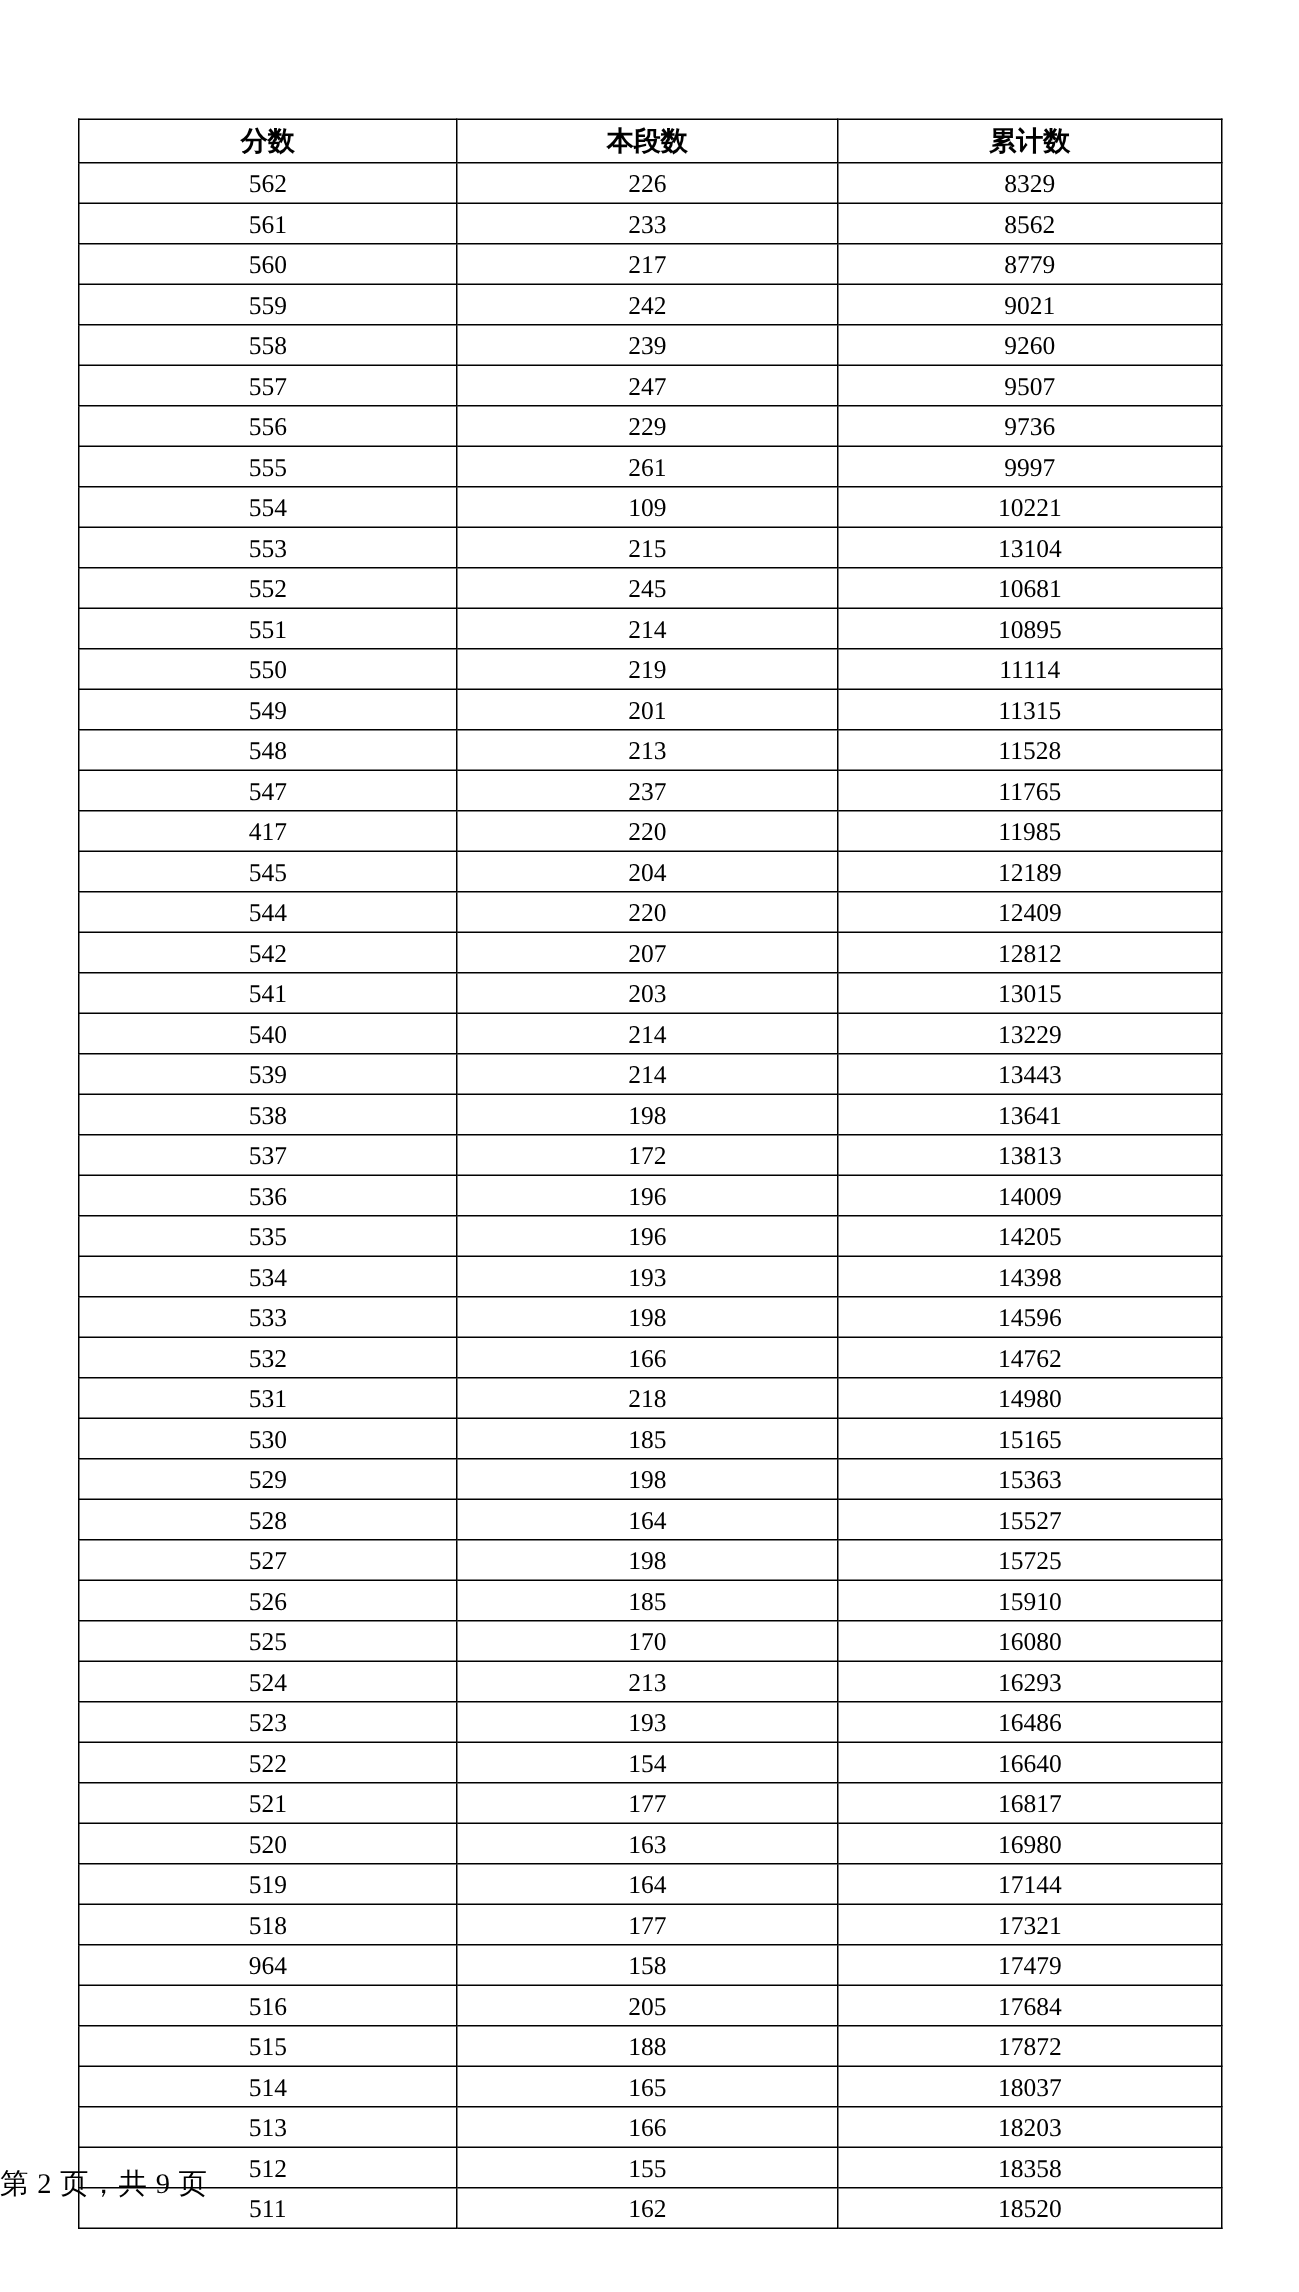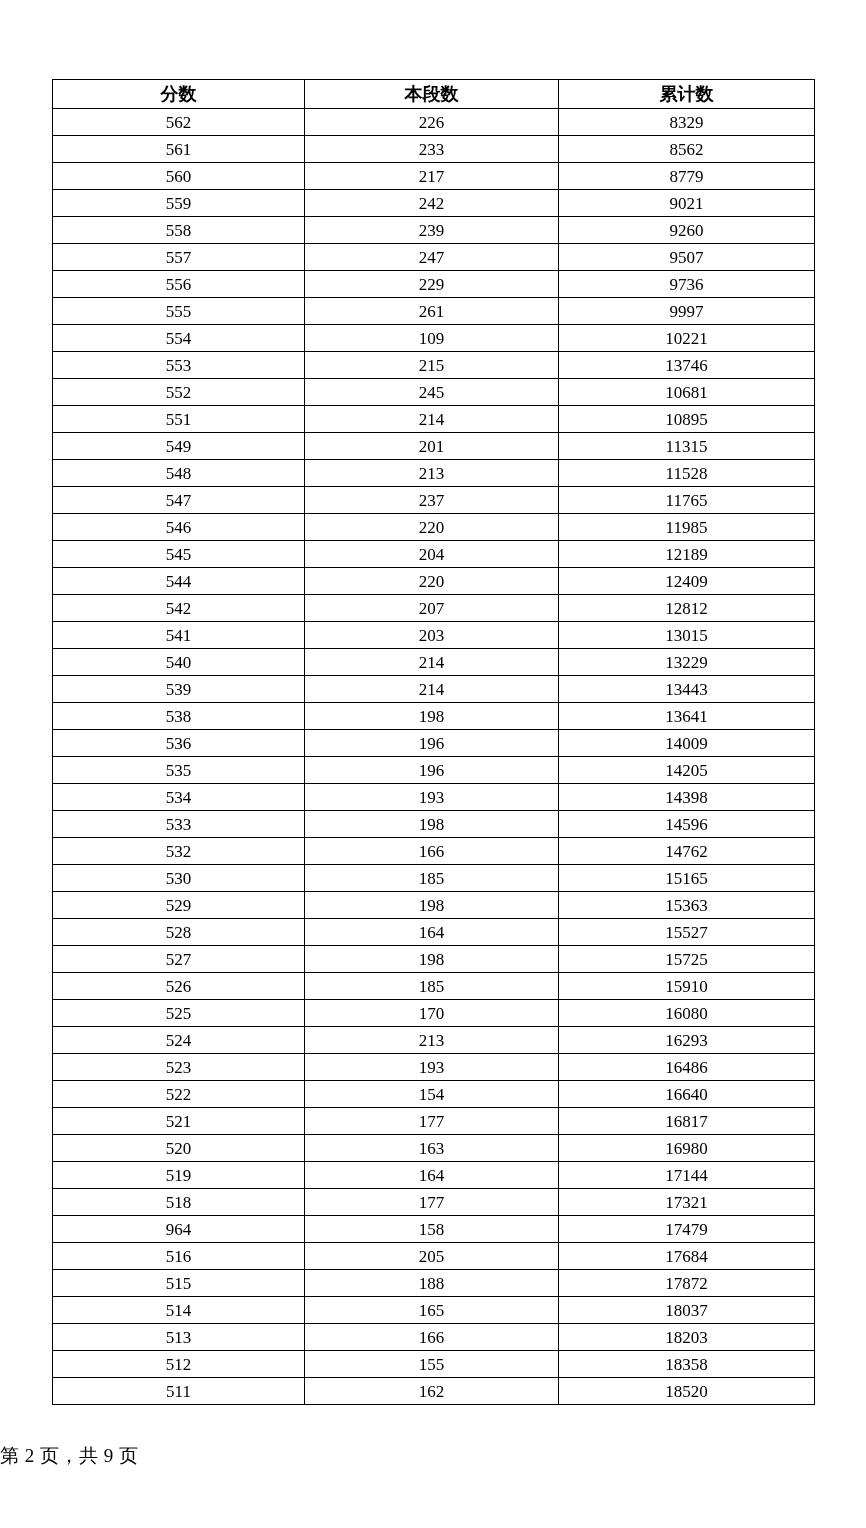--- a/index.html
+++ b/index.html
@@ -118,49 +118,54 @@
           <td>9997</td>
         </tr>
         <tr>
           <td>554</td>
           <td>109</td>
           <td>10221</td>
         </tr>
         <tr>
           <td>553</td>
           <td>215</td>
-          <td>13746</td>
+          <td>13104</td>
         </tr>
         <tr>
           <td>552</td>
           <td>245</td>
           <td>10681</td>
         </tr>
         <tr>
           <td>551</td>
           <td>214</td>
           <td>10895</td>
         </tr>
         <tr>
+          <td>550</td>
+          <td>219</td>
+          <td>11114</td>
+        </tr>
+        <tr>
           <td>549</td>
           <td>201</td>
           <td>11315</td>
         </tr>
         <tr>
           <td>548</td>
           <td>213</td>
           <td>11528</td>
         </tr>
         <tr>
           <td>547</td>
           <td>237</td>
           <td>11765</td>
         </tr>
         <tr>
-          <td>546</td>
+          <td>417</td>
           <td>220</td>
           <td>11985</td>
         </tr>
         <tr>
           <td>545</td>
           <td>204</td>
           <td>12189</td>
         </tr>
         <tr>
           <td>544</td>
@@ -186,20 +191,25 @@
           <td>539</td>
           <td>214</td>
           <td>13443</td>
         </tr>
         <tr>
           <td>538</td>
           <td>198</td>
           <td>13641</td>
         </tr>
         <tr>
+          <td>537</td>
+          <td>172</td>
+          <td>13813</td>
+        </tr>
+        <tr>
           <td>536</td>
           <td>196</td>
           <td>14009</td>
         </tr>
         <tr>
           <td>535</td>
           <td>196</td>
           <td>14205</td>
         </tr>
         <tr>
@@ -211,20 +221,25 @@
           <td>533</td>
           <td>198</td>
           <td>14596</td>
         </tr>
         <tr>
           <td>532</td>
           <td>166</td>
           <td>14762</td>
         </tr>
         <tr>
+          <td>531</td>
+          <td>218</td>
+          <td>14980</td>
+        </tr>
+        <tr>
           <td>530</td>
           <td>185</td>
           <td>15165</td>
         </tr>
         <tr>
           <td>529</td>
           <td>198</td>
           <td>15363</td>
         </tr>
         <tr>

